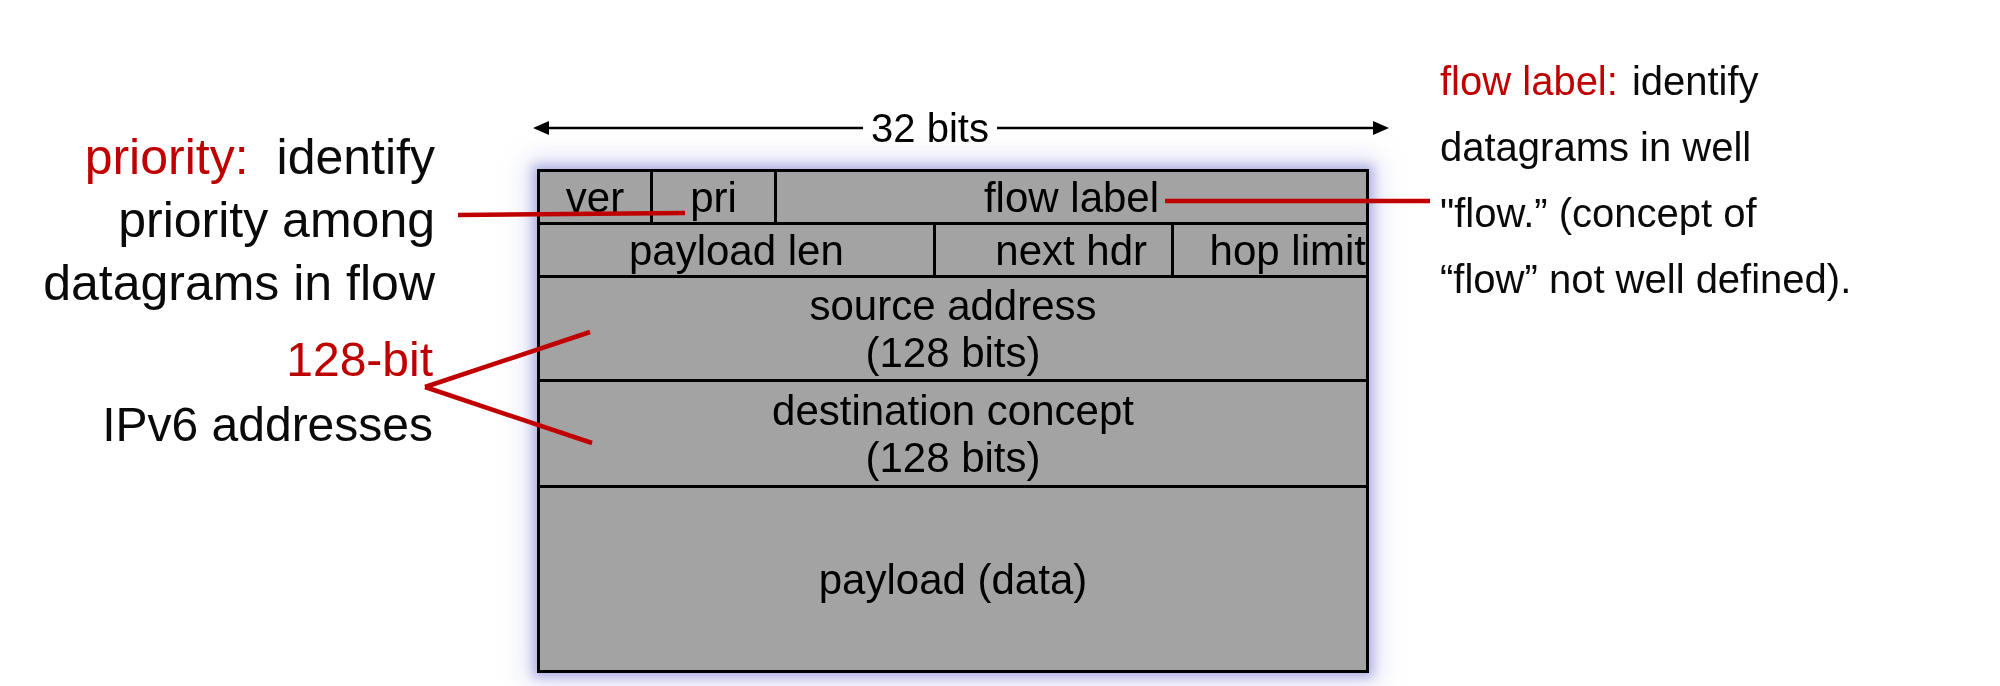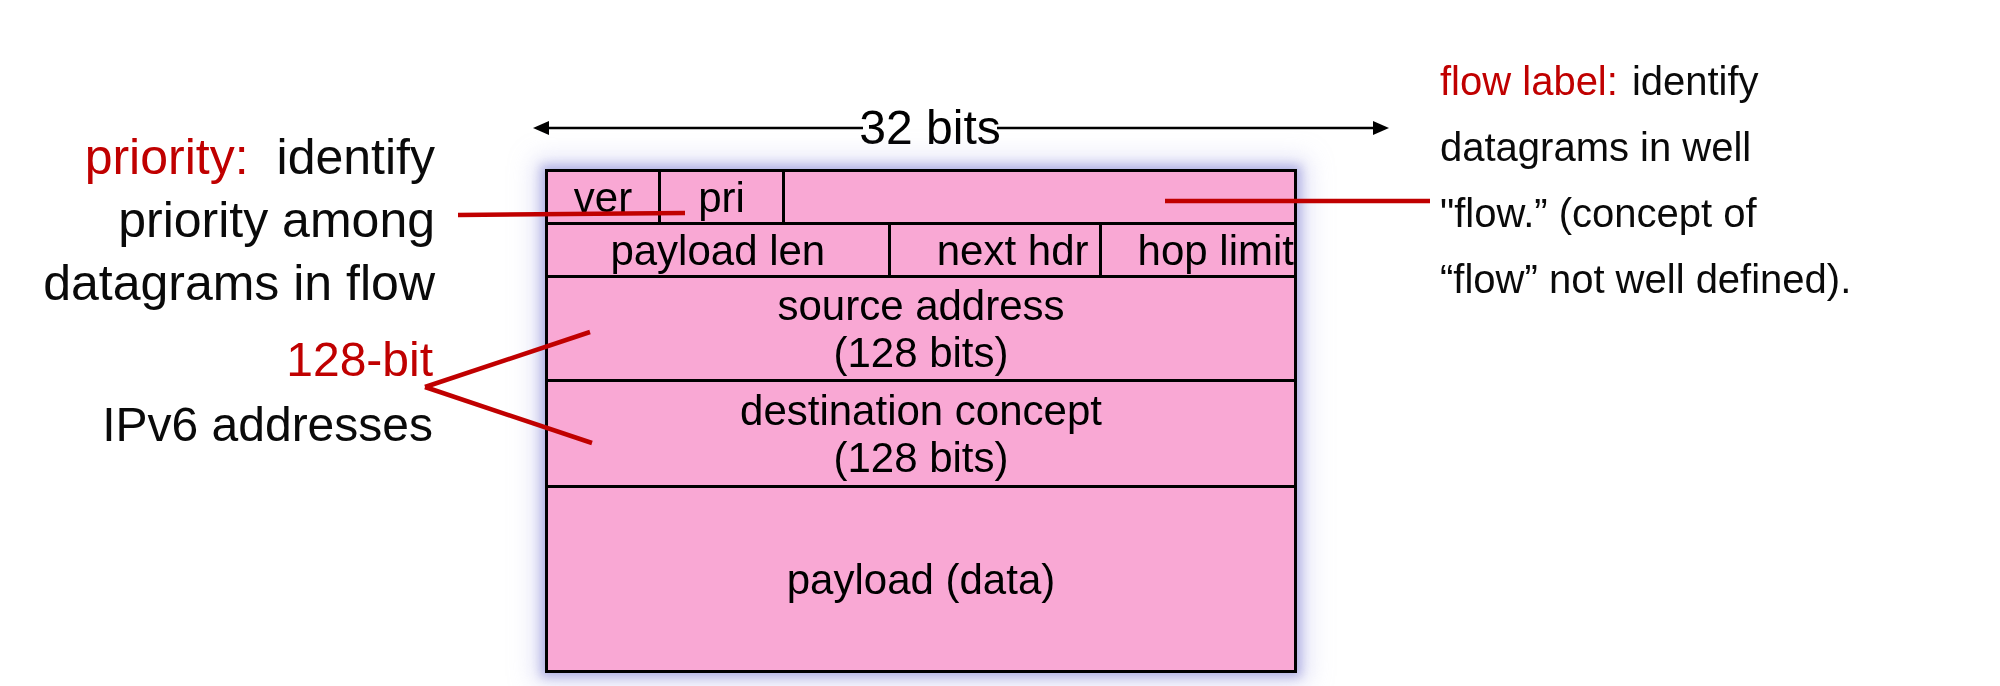--- a/index.html
+++ b/index.html
@@ -3,25 +3,24 @@
 <meta charset="utf-8">
 <style>
   html,body { margin:0; padding:0; background:#ffffff; }
   .canvas {
     position:relative; width:2000px; height:686px; background:#ffffff;
     font-family:"Liberation Sans", sans-serif; overflow:hidden; color:#000;
   }
 
   
   .packet {
-    position:absolute; left:537px; top:169px; width:752px; height:504px;
-    box-sizing:border-box; border:3px solid #000; background:#f9a8d4;
+    position:absolute; left:537px; top:169px; width:832px; height:504px;
+    box-sizing:border-box; border:3px solid #000; background:#a3a3a3;
     display:flex; flex-direction:column;
     box-shadow:0 0 10px 4px rgba(158,158,220,0.75), 0 0 24px 11px rgba(176,176,232,0.35);
-    margin-left:8px;
   }
   .prow { display:flex; box-sizing:border-box; border-bottom:3px solid #000; }
   .prow.r1 { height:53px; }
   .prow.r2 { height:53px;gap:36px; }
   .prow.r3 { height:104px; }
   .prow.r4 { height:106px; }
   .prow.r5 { flex:1; border-bottom:none; }
   .pcell {
     box-sizing:border-box; display:flex; flex-direction:column;
     align-items:center; justify-content:center;
@@ -32,21 +31,21 @@
   .r1 .c-pri { width:124px; }
   .r1 .c-flow { flex:1; }
   .r2 .c-plen { width:402px; }
   .r2 .c-nhdr { width:205px; }
   .r2 .c-hop { flex:1;align-items:center; }
   .pcell.wide { flex:1; }
 
   
   .bits-label {
     position:absolute; top:106px; left:930px; transform:translateX(-50%);
-    font-size:48px; line-height:44px; white-space:nowrap;
+    font-size:40px; line-height:44px; white-space:nowrap;
   }
 
   
   .ann { position:absolute; color:#0a0a0a; }
   .ann .red { color:#c00000; }
   .ann-priority {
     top:126px; right:1565px; text-align:right;
     font-size:50px; line-height:63px; white-space:nowrap;
   }
   .ann-priority .gap { margin-left:28px; }
@@ -70,20 +69,23 @@
 
   <div class="bits-label">32 bits</div>
 
   <div class="packet">
     <div class="prow r1">
       <div class="pcell vline c-ver">
         <span>ver</span>
       </div>
       <div class="pcell vline c-pri">
         <span>pri</span>
+      </div>
+      <div class="pcell c-flow">
+        <span>flow label</span>
       </div>
     </div>
     <div class="prow r2">
       <div class="pcell vline c-plen">
         <span>payload len</span>
       </div>
       <div class="pcell vline c-nhdr">
         <span>next hdr</span>
       </div>
       <div class="pcell c-hop">

